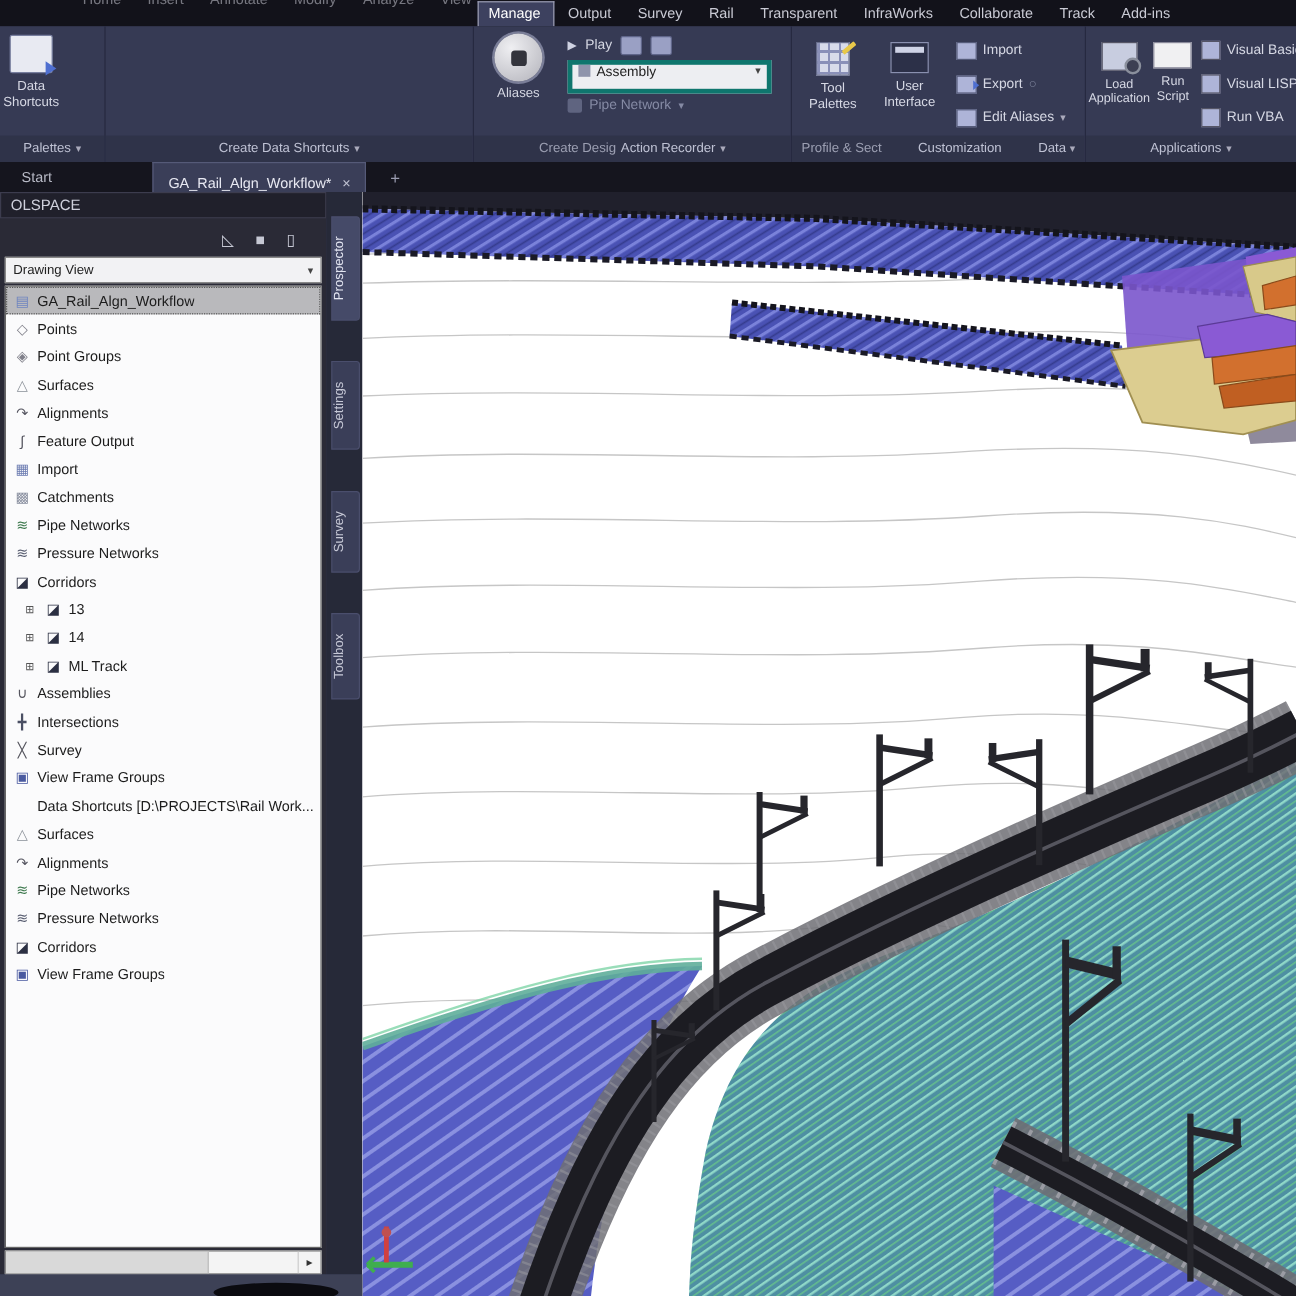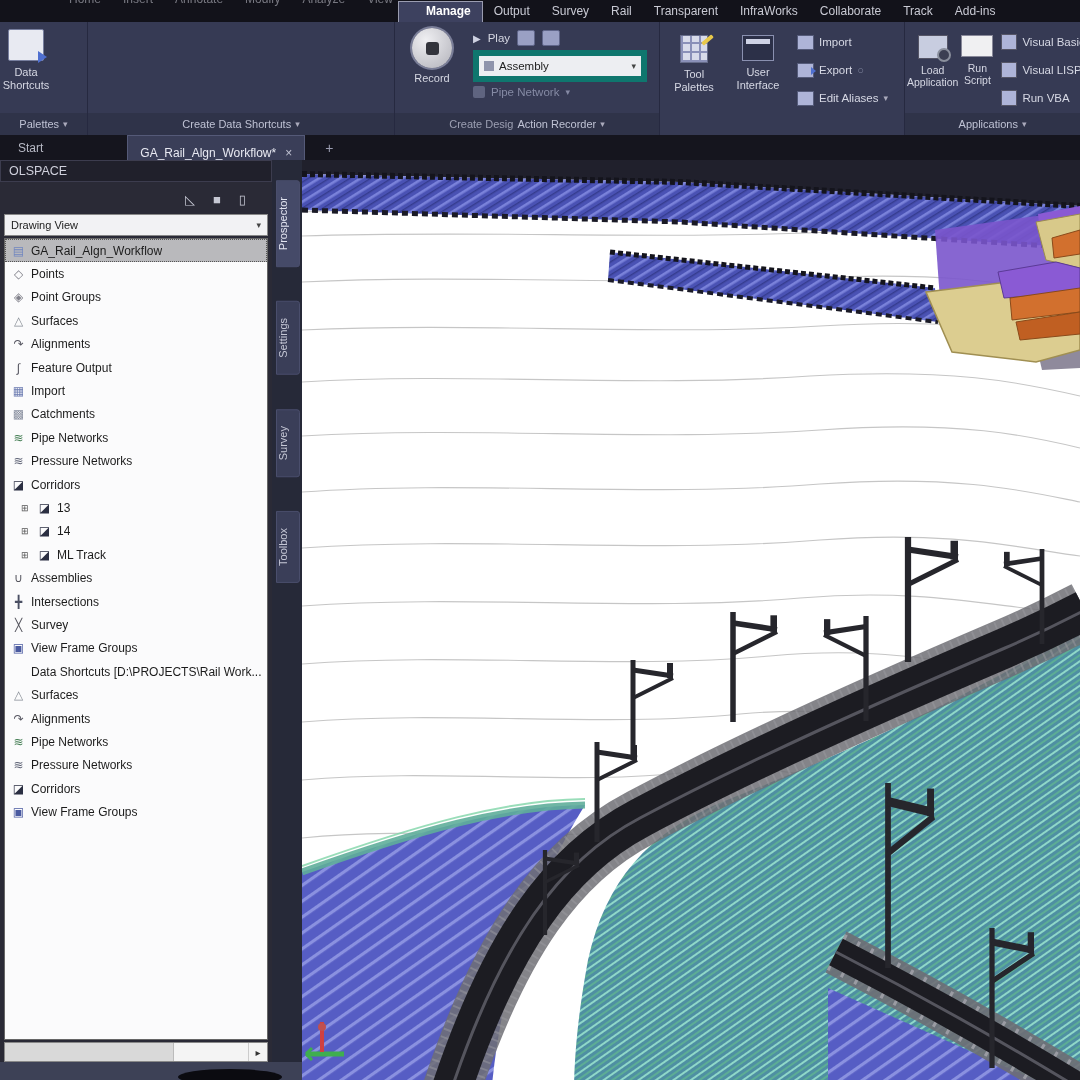--- a/index.html
+++ b/index.html
@@ -7,21 +7,21 @@
          font-family:"Liberation Sans",sans-serif;background:#343850;color:#d5d7e2;}
 
   
   .menubar{position:absolute;top:0;left:0;right:0;height:22px;background:#12121a;overflow:hidden;}
   .menurow{position:absolute;display:flex;align-items:center;white-space:nowrap;}
   #menu-clipped{top:-11px;left:58px;}
   #menu-tabs{top:0;left:398px;height:22px;}
   .menutab{font-size:12px;color:#c9cad4;padding:3px 11px;}
   .menutab.clipped{opacity:.55;}
   .menutab.active{background:#3d415f;border:1px solid #9a9cb0;border-bottom:none;color:#fff;
-                  padding:2px 11px 4px 27px;font-weight:bold;}
+                  padding:2px 11px 4px 8px;}
 
   
   .ribbon{position:absolute;top:22px;left:0;right:0;height:113px;background:#363a54;display:flex;}
   .panel{position:relative;height:113px;box-sizing:border-box;border-right:1px solid #262940;
          overflow:hidden;flex:none;}
   .pfooter{position:absolute;bottom:0;left:0;right:0;height:22px;background:#2f3349;
            color:#bfc2d4;font-size:11px;display:flex;align-items:center;justify-content:center;
            gap:4px;white-space:nowrap;overflow:hidden;}
   .pfooter .chev{font-size:9px;color:#aab;}
   .pfooter .dim{opacity:.75;}
@@ -54,22 +54,22 @@
   .p3row{display:flex;padding:6px 0 0 6px;gap:10px;}
   .reccol{display:flex;flex-direction:column;align-items:center;gap:4px;font-size:11px;width:62px;}
   .reccircle{width:40px;height:40px;border-radius:50%;
              background:radial-gradient(circle at 35% 30%,#efeff2,#b2b2ba);
              box-shadow:0 0 0 2px #7a7e98;display:flex;align-items:center;justify-content:center;}
   .recinner{width:13px;height:13px;background:#33343c;border-radius:3px;}
   .accol{display:flex;flex-direction:column;gap:4px;padding-top:2px;}
   .playrow{display:flex;align-items:center;gap:7px;font-size:11.5px;}
   .playico{color:#cfd2e2;font-size:10px;}
   .mini{width:16px;height:14px;background:#9aa0c4;border:1px solid #60668a;border-radius:2px;display:inline-block;}
-  .combo{width:152px;height:20px;background:#edeef2;border:6px solid #0f766e;color:#222;
-         display:flex;align-items:center;font-size:11.5px;gap:5px;padding:0 5px;}
+  .combo{width:152px;height:20px;background:#edeef2;border:4px solid #0f766e;color:#222;
+         display:flex;font-size:11.5px;gap:5px;padding:0 5px;}
   .cicon{width:10px;height:10px;background:#8f94ac;flex:none;}
   .cchev{margin-left:auto;color:#444;font-size:9px;}
   .pnrow{display:flex;align-items:center;gap:6px;font-size:11.5px;color:#858aa4;}
   .pnicon{width:12px;height:12px;background:#5f6480;border-radius:2px;flex:none;}
   .pnrow .chev{font-size:9px;}
 
   .p4body{display:flex;padding:6px 0 0 4px;gap:4px;}
   .p4 .bigbtn{width:60px;}
   .ic-ui{width:30px;height:24px;background:#2c3048;border:1px solid #8a90b0;position:relative;}
   .ic-ui::before{content:"";position:absolute;left:3px;top:3px;right:3px;height:5px;background:#cfd3e6;}
@@ -193,21 +193,21 @@
         <span class="chev">▾</span>
       </div>
     </div>
 
     <div class="panel p3">
       <div class="p3row">
         <div class="reccol">
           <div class="reccircle">
               <div class="recinner"></div>
             </div>
-          <div>Record</div>
+          <div>Aliases</div>
         </div>
         <div class="accol">
           <div class="playrow">
             <span class="playico">▶</span>
             <span>Play</span>
             <span class="mini"></span>
             <span class="mini"></span>
           </div>
           <div class="combo">
             <span class="cicon"></span>
@@ -250,20 +250,28 @@
             <span class="ic-exp"></span>
             <span>Export</span>
             <span class="faintcircle">○</span>
           </div>
           <div class="sbtn">
             <span class="ic-al"></span>
             <span>Edit Aliases</span>
             <span class="rowchev">▾</span>
           </div>
         </div>
+      </div>
+      <div class="pfooter" style="justify-content:space-between;padding:0 8px;">
+        <span class="dim">Profile &amp; Sect</span>
+        <span>Customization</span>
+        <span>
+          <span>Data</span>
+          <span class="chev">▾</span>
+        </span>
       </div>
     </div>
 
     <div class="panel p5">
       <div class="p5body">
         <div class="bigbtn">
           <div class="ic-la"></div>
           <div>Load Application</div>
         </div>
         <div class="bigbtn">

